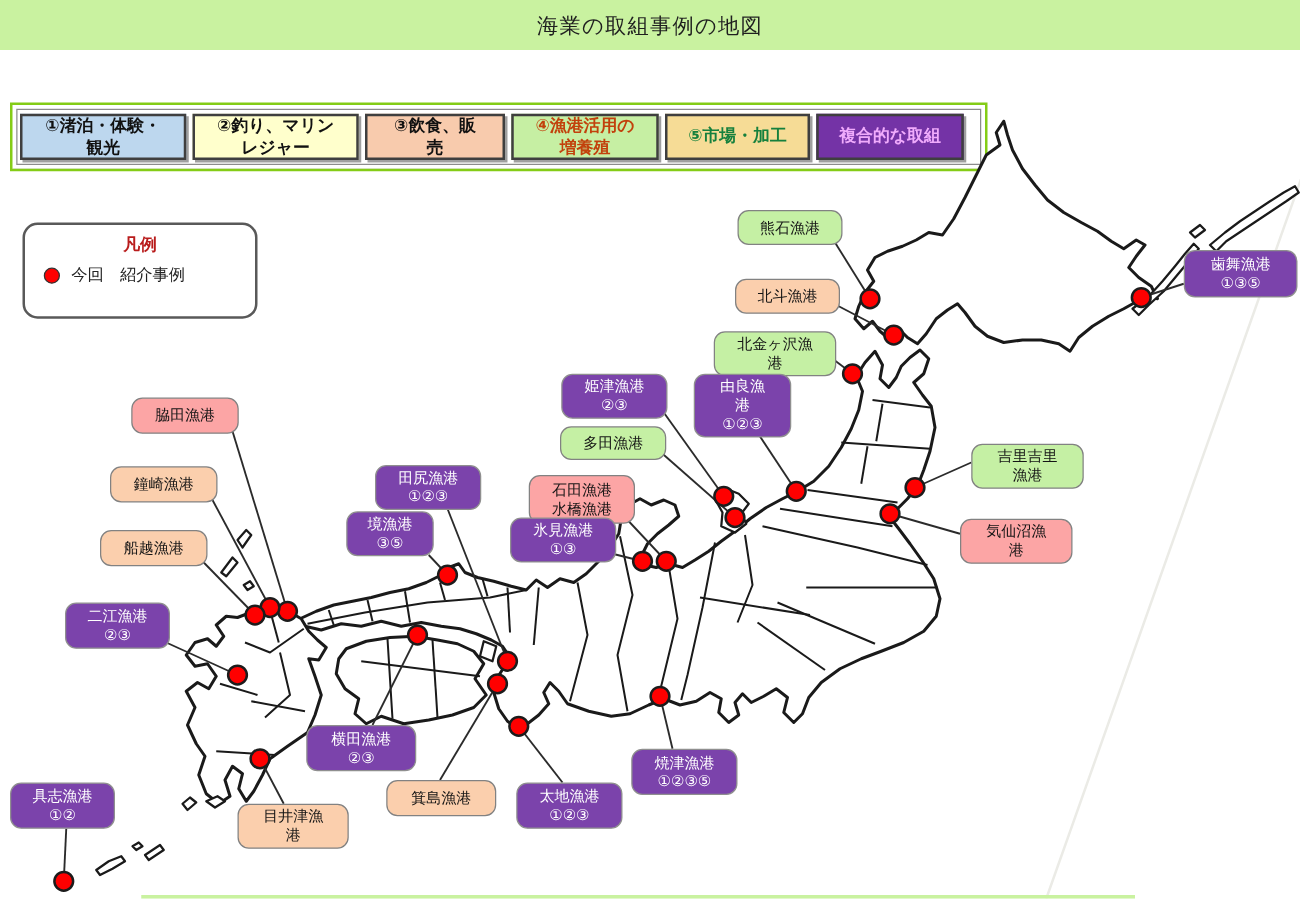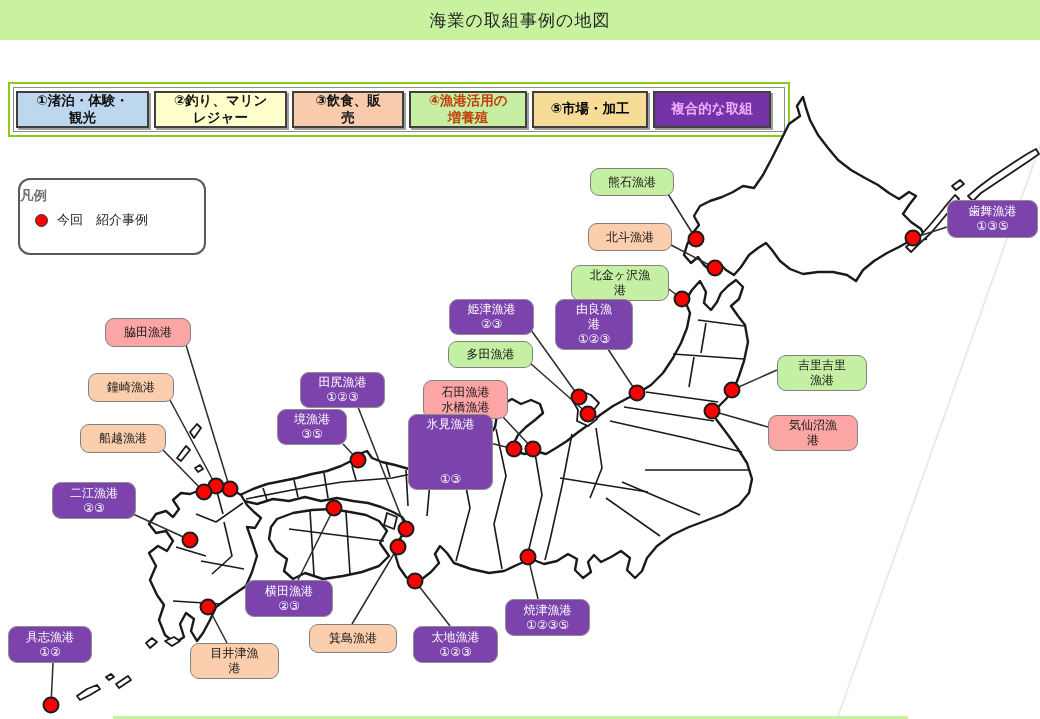--- a/index.html
+++ b/index.html
@@ -24,21 +24,21 @@
   .cat-box{
     flex:0 0 auto;display:flex;align-items:center;justify-content:center;text-align:center;
     font-weight:700;font-size:13.5px;line-height:1.25;white-space:pre-line;
     border:2px solid #3f3f3f;box-shadow:2px 2px 0 rgba(80,80,80,.55);box-sizing:border-box;
   }
   
   .legend{
     position:absolute;left:18px;top:178px;width:188px;height:77px;box-sizing:border-box;
     background:#fff;border:2px solid #595959;border-radius:12px;
   }
-  .legend-title{text-align:left;font-weight:700;font-size:13.5px;color:#737373;margin-top:7px;}
+  .legend-title{text-align:center;font-weight:700;font-size:13.5px;color:#b91c1c;margin-top:7px;}
   .legend-item{display:flex;align-items:center;gap:9px;margin:6px 0 0 15px;font-size:13px;color:#222;}
   .legend-dot{width:11px;height:11px;border-radius:50%;border:1.5px solid #333;box-sizing:content-box;}
   
   #map{position:absolute;left:0;top:0;}
   .coast{fill:#ffffff;stroke:#1a1a1a;stroke-width:2.4;stroke-linejoin:round;}
   .islet{fill:#ffffff;stroke:#1a1a1a;stroke-width:1.8;stroke-linejoin:round;}
   .pref{fill:none;stroke:#1a1a1a;stroke-width:1.6;stroke-linejoin:round;}
   .fold{stroke:#ebebe6;stroke-width:2;}
   .leader{stroke:#2b2b2b;stroke-width:1.5;}
   .dot{stroke:#1c1c1c;stroke-width:2;}
@@ -66,21 +66,21 @@
 
   <div class="catbar" id="catbar">
       <div class="cat-box" style="background: rgb(189, 215, 238); color: rgb(17, 17, 17); flex-basis: 133px;">①渚泊・体験・
 観光</div>
       <div class="cat-box" style="background: rgb(255, 255, 204); color: rgb(17, 17, 17); flex-basis: 133px;">②釣り、マリン
 レジャー</div>
       <div class="cat-box" style="background: rgb(248, 203, 173); color: rgb(17, 17, 17); flex-basis: 112px;">③飲食、販
 売</div>
       <div class="cat-box" style="background: rgb(198, 239, 163); color: #c2410c; flex-basis: 118px;">④漁港活用の
 増養殖</div>
-      <div class="cat-box" style="background: rgb(246, 220, 150); color: #000000; flex-basis: 116px;">⑤市場・加工</div>
+      <div class="cat-box" style="background: rgb(246, 220, 150); color: #15803d; flex-basis: 116px;">⑤市場・加工</div>
       <div class="cat-box" style="background: rgb(116, 51, 166); color: #f0abfc; flex-basis: 118px;">複合的な取組</div>
     </div>
 
   <div class="legend">
     <div class="legend-title">凡例</div>
     <div class="legend-item">
       <span class="legend-dot" id="legend-dot" style="background: rgb(255, 0, 0);"></span>
       <span>今回　紹介事例</span>
     </div>
   </div>
@@ -212,21 +212,21 @@
       <div class="port-label purple" style="left: 555px; top: 299px; width: 78px; min-height: 36px;"><div class="port-name">由良漁港</div><div class="port-codes">①②③</div></div>
       <div class="port-label green" style="left: 448px; top: 341px; width: 85px; min-height: 27px;"><div class="port-name">多田漁港</div></div>
       <div class="port-label yellow" style="left: 105px; top: 318px; width: 86px; min-height: 29px;"><div class="port-name">脇田漁港</div></div>
       <div class="port-label peach" style="left: 88px; top: 373px; width: 86px; min-height: 29px;"><div class="port-name">鐘崎漁港</div></div>
       <div class="port-label peach" style="left: 80px; top: 424px; width: 86px; min-height: 29px;"><div class="port-name">船越漁港</div></div>
       <div class="port-label purple" style="left: 52px; top: 482px; width: 84px; min-height: 37px;"><div class="port-name">二江漁港</div><div class="port-codes">②③</div></div>
       <div class="port-label purple" style="left: 300px; top: 372px; width: 85px; min-height: 36px;"><div class="port-name">田尻漁港</div><div class="port-codes">①②③</div></div>
       <div class="port-label purple" style="left: 277px; top: 409px; width: 70px; min-height: 36px;"><div class="port-name">境漁港</div><div class="port-codes">③⑤</div></div>
       <div class="port-label yellow" style="left: 423px; top: 380px; width: 85px; min-height: 39px;"><div class="port-name">石田漁港
 水橋漁港</div></div>
-      <div class="port-label purple" style="left: 408px; top: 414px; width: 85px; min-height: 36px; gap: 40px;"><div class="port-name">氷見漁港</div><div class="port-codes">①③</div></div>
+      <div class="port-label purple" style="left: 408px; top: 414px; width: 85px; min-height: 36px;"><div class="port-name">氷見漁港</div><div class="port-codes">①③</div></div>
       <div class="port-label green" style="left: 777px; top: 355px; width: 90px; min-height: 28px;"><div class="port-name">吉里吉里漁港</div></div>
       <div class="port-label yellow" style="left: 768px; top: 415px; width: 90px; min-height: 28px;"><div class="port-name">気仙沼漁港</div></div>
       <div class="port-label purple" style="left: 245px; top: 580px; width: 88px; min-height: 37px;"><div class="port-name">横田漁港</div><div class="port-codes">②③</div></div>
       <div class="port-label peach" style="left: 309px; top: 624px; width: 88px; min-height: 29px;"><div class="port-name">箕島漁港</div></div>
       <div class="port-label purple" style="left: 413px; top: 626px; width: 85px; min-height: 37px;"><div class="port-name">太地漁港</div><div class="port-codes">①②③</div></div>
       <div class="port-label purple" style="left: 505px; top: 599px; width: 85px; min-height: 37px;"><div class="port-name">焼津漁港</div><div class="port-codes">①②③⑤</div></div>
       <div class="port-label peach" style="left: 190px; top: 643px; width: 89px; min-height: 29px;"><div class="port-name">目井津漁港</div></div>
       <div class="port-label purple" style="left: 8px; top: 626px; width: 84px; min-height: 37px;"><div class="port-name">具志漁港</div><div class="port-codes">①②</div></div>
     </div>
 

